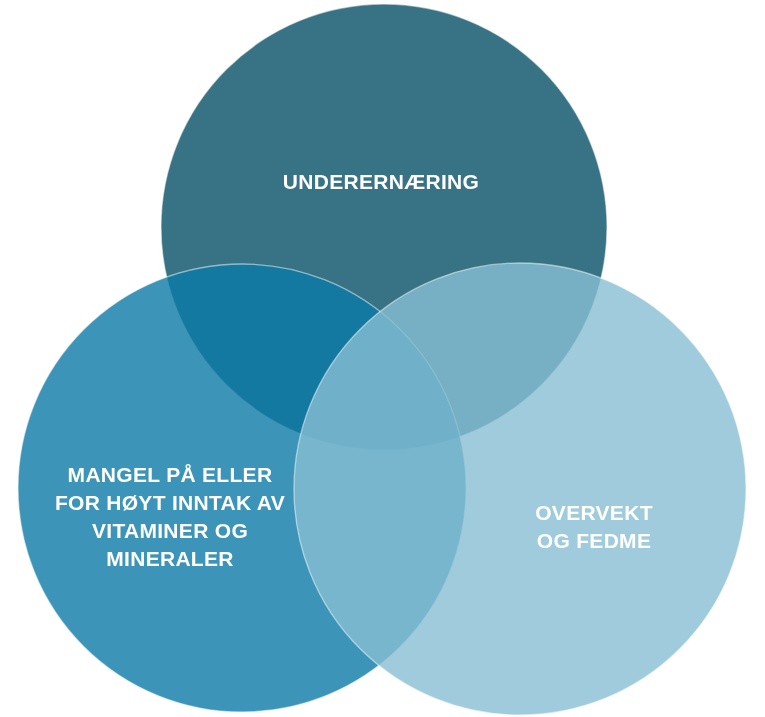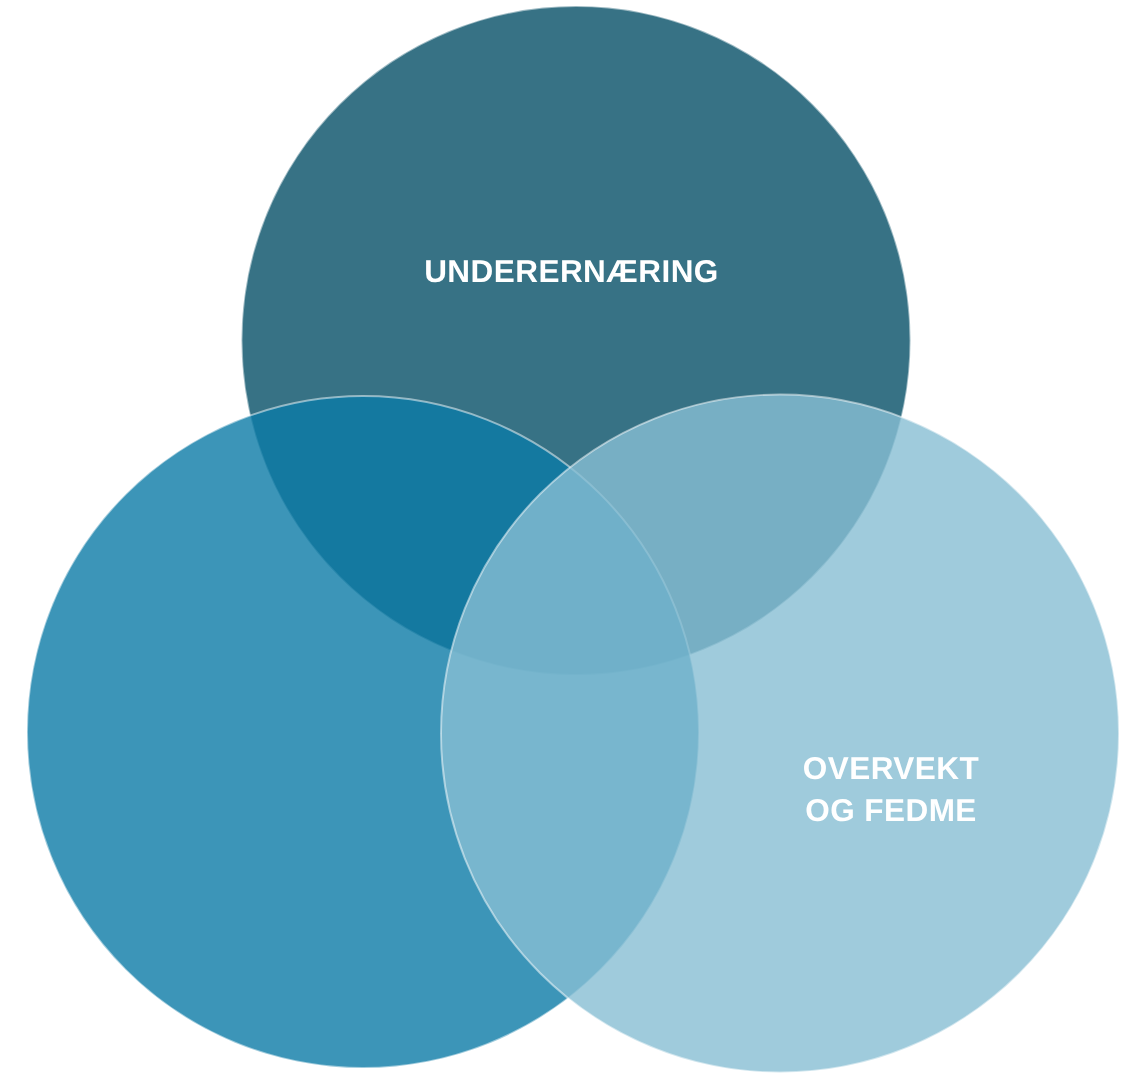--- a/index.html
+++ b/index.html
@@ -48,17 +48,21 @@
 <div class="stage">
 
   <svg class="venn-svg" width="765" height="717" viewBox="0 0 765 717">
     <circle class="venn-circle" cx="384" cy="227" r="223" fill="#054F66"></circle>
     <circle class="venn-circle" cx="242" cy="488" r="224" fill="#0B7AA6"></circle>
     <circle class="venn-circle" cx="520" cy="489" r="226" fill="#87BED3"></circle>
   </svg>
 
   <div class="venn-label label-top">UNDERERNÆRING</div>
 
+  <div class="venn-label label-left">MANGEL PÅ ELLER
+FOR HØYT INNTAK AV
+VITAMINER OG
+MINERALER</div>
 
   <div class="venn-label label-right">OVERVEKT
 OG FEDME</div>
 
 </div>
 
 </body></html>

